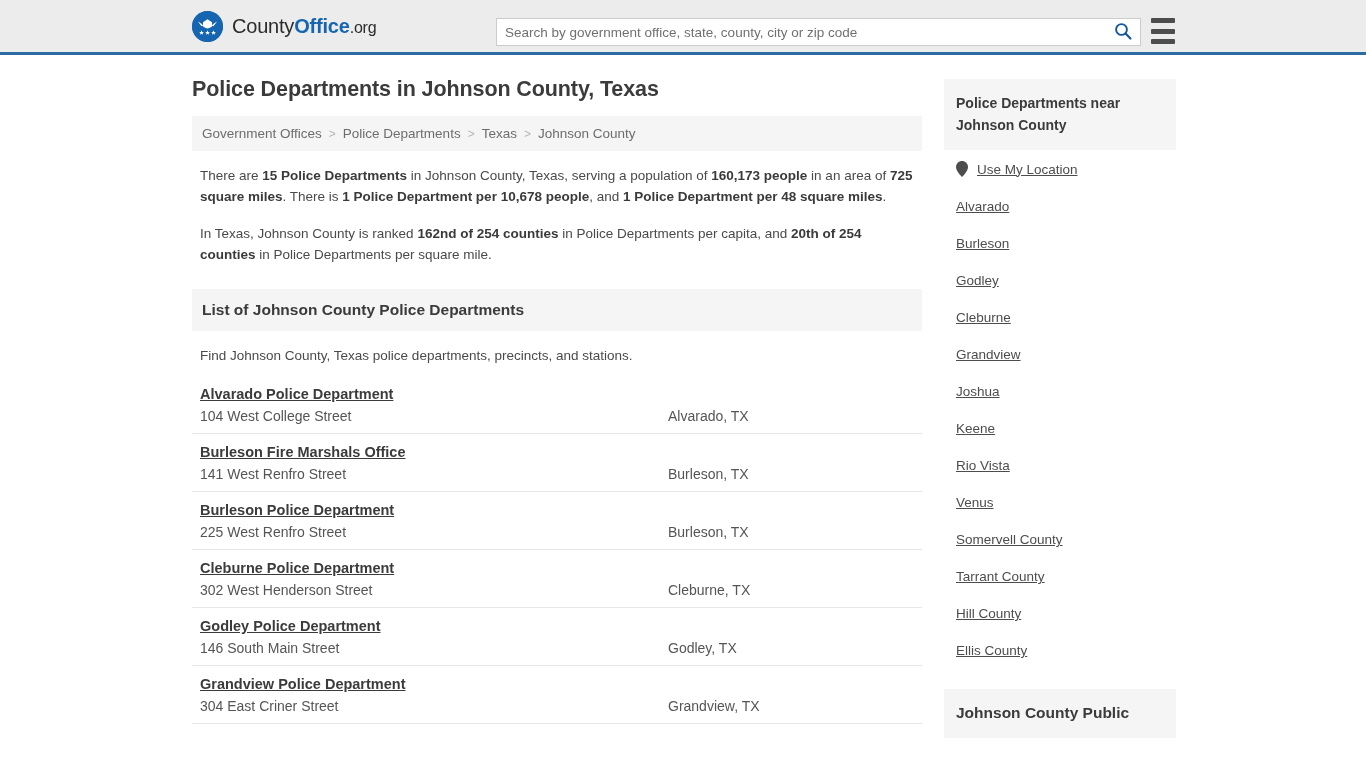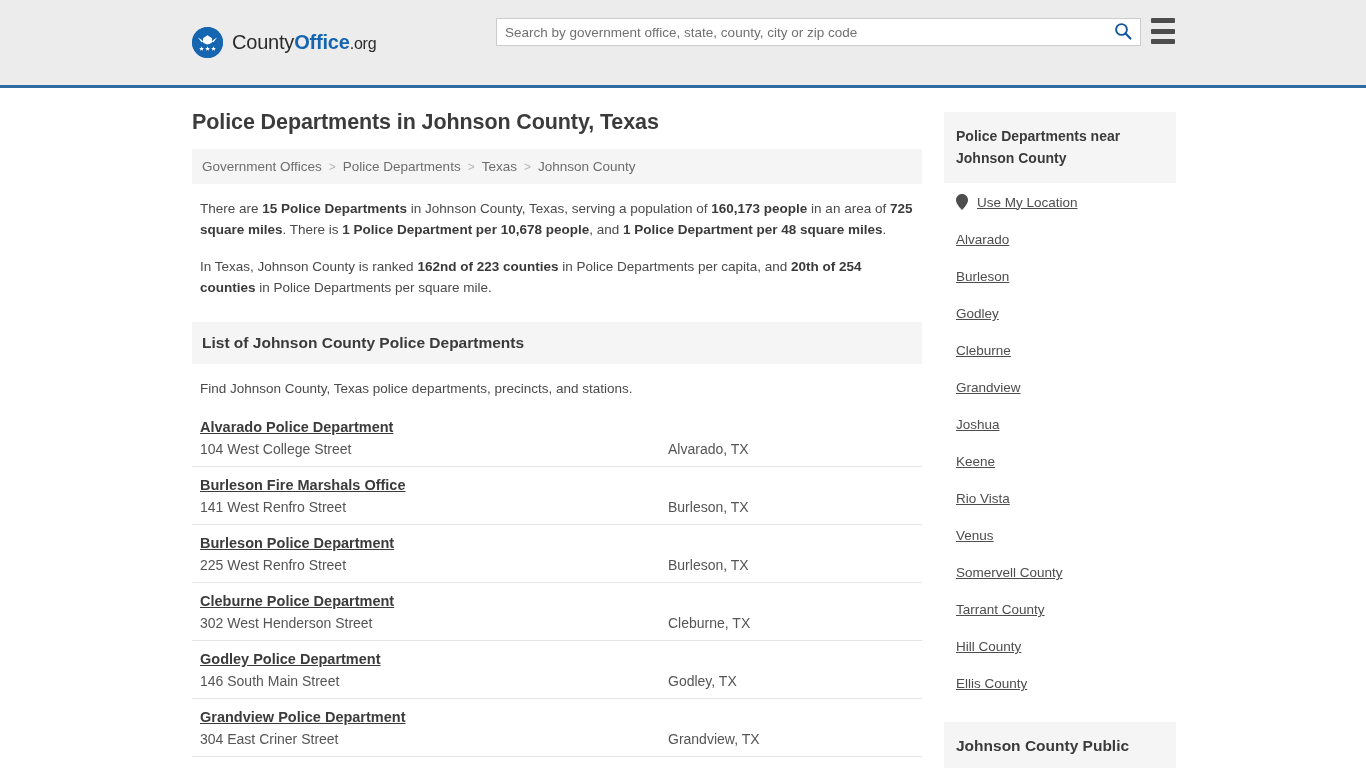--- a/index.html
+++ b/index.html
@@ -8,21 +8,21 @@
     margin: 0; padding: 0;
     width: 1366px; height: 768px;
     overflow: hidden;
     background: #ffffff;
     font-family: "Liberation Sans", sans-serif;
     color: #333333;
   }
 
   
   .site-header {
-    height: 88px;
+    height: 55px;
     background: #ececec;
     border-bottom: 3px solid #2d6ca2;
     display: flex;
     align-items: center;
     position: relative;
   }
   .brand {
     display: flex;
     align-items: center;
     margin-left: 192px;
@@ -280,21 +280,21 @@
         <a href="#">Government Offices</a>
         <span class="sep">&gt;</span>
         <a href="#">Police Departments</a>
         <span class="sep">&gt;</span>
         <a href="#">Texas</a>
         <span class="sep">&gt;</span>
         <a href="#">Johnson County</a>
       </div>
 
     <p class="intro" id="intro1"><span>There are </span><b>15 Police Departments</b><span> in Johnson County, Texas, serving a population of </span><b>160,173 people</b><span> in an area of </span><b>725 square miles</b><span>. There is </span><b>1 Police Department per 10,678 people</b><span>, and </span><b>1 Police Department per 48 square miles</b><span>.</span></p>
-    <p class="intro" id="intro2"><span>In Texas, Johnson County is ranked </span><b>162nd of 223 counties</b><span> in Police Departments per capita, and </span><b>20th of 254 counties</b><span> in Police Departments per square mile.</span></p>
+    <p class="intro" id="intro2"><span>In Texas, Johnson County is ranked </span><b>162nd of 254 counties</b><span> in Police Departments per capita, and </span><b>20th of 254 counties</b><span> in Police Departments per square mile.</span></p>
 
     <div class="section-head">List of Johnson County Police Departments</div>
     <p class="section-sub">Find Johnson County, Texas police departments, precincts, and stations.</p>
 
     <div class="listing" id="listing">
         <div class="listing-row"><a href="#" class="listing-name">Alvarado Police Department</a><div class="listing-line">
             <span class="listing-addr">104 West College Street</span>
             <span class="listing-city">Alvarado, TX</span>
           </div></div>
         <div class="listing-row"><a href="#" class="listing-name">Burleson Fire Marshals Office</a><div class="listing-line">

